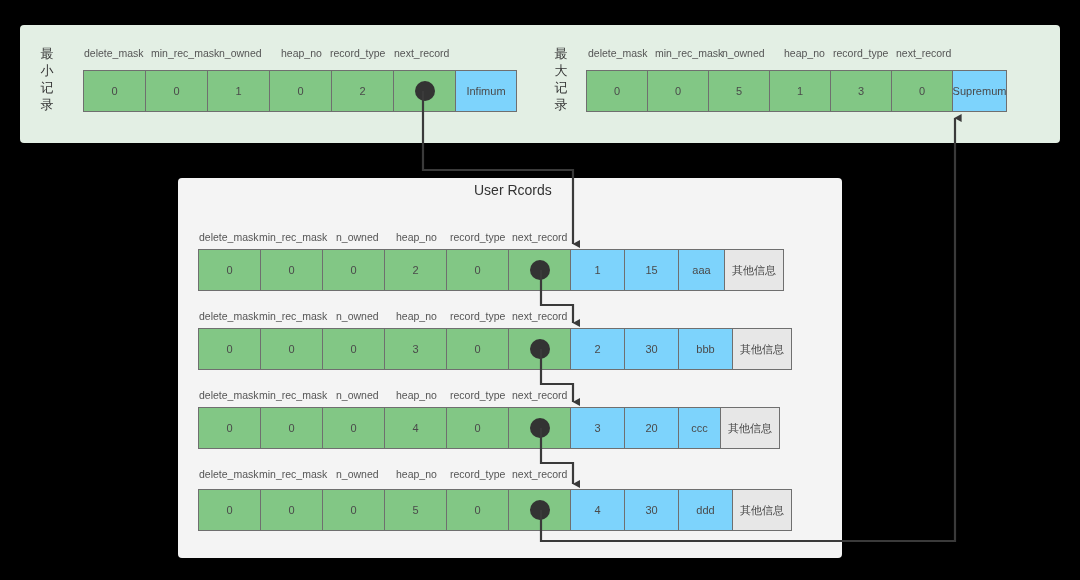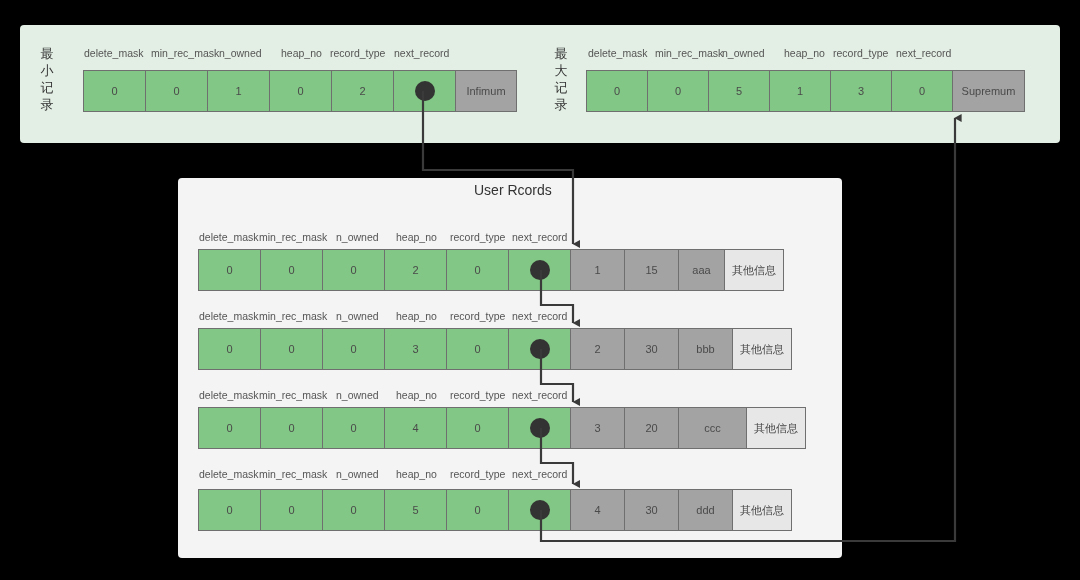--- a/index.html
+++ b/index.html
@@ -19,21 +19,21 @@
 
   
   .hdr{position:absolute;font-size:10.5px;color:#555;white-space:nowrap;}
 
   
   .row{position:absolute;height:42px;display:flex;box-sizing:border-box;}
   .cell{box-sizing:border-box;height:42px;display:flex;align-items:center;justify-content:center;
         font-size:11px;color:#4a4a4a;border:1px solid #6f6f6f;margin-left:-1px;}
   .cell:first-child{margin-left:0;}
   .cell.green{background:#82c785;}
-  .cell.orange{background:#a3a3a3;}
+  .cell.orange{background:#7dd3fc;}
   .cell.gray{background:#e7e7e7;color:#444;}
   .cell.ptr{position:relative;}
   .dot{width:20px;height:20px;border-radius:50%;background:#333;}
 
   
   #wires{position:absolute;left:0;top:0;width:1080px;height:580px;pointer-events:none;}
 
   
   #ur-title{position:absolute;font-size:14px;color:#333;white-space:nowrap;}
 </style>
@@ -84,21 +84,21 @@
   <div class="hdr" style="left:833px;top:47px;">record_type</div>
   <div class="hdr" style="left:896px;top:47px;">next_record</div>
 
   <div class="row" style="left:586px;top:70px;">
     <div class="cell green" style="width:62px">0</div>
     <div class="cell green" style="width:62px">0</div>
     <div class="cell green" style="width:62px">5</div>
     <div class="cell green" style="width:62px">1</div>
     <div class="cell green" style="width:62px">3</div>
     <div class="cell green" style="width:62px">0</div>
-    <div class="cell orange" style="width:73px">Supremum</div>
+    <div class="cell orange" style="width:55px">Supremum</div>
   </div>
 
   <div class="panel" id="user-panel"></div>
   <div id="ur-title" style="left:474px;top:182px;">User Rcords</div>
 
   <div class="hdr" style="left:199px;top:231px;">delete_mask</div>
   <div class="hdr" style="left:259px;top:231px;">min_rec_mask</div>
   <div class="hdr" style="left:336px;top:231px;">n_owned</div>
   <div class="hdr" style="left:396px;top:231px;">heap_no</div>
   <div class="hdr" style="left:450px;top:231px;">record_type</div>
@@ -149,21 +149,21 @@
     <div class="cell green" style="width:63px">0</div>
     <div class="cell green" style="width:63px">0</div>
     <div class="cell green" style="width:63px">0</div>
     <div class="cell green" style="width:63px">4</div>
     <div class="cell green" style="width:63px">0</div>
     <div class="cell green ptr" style="width:63px">
       <div class="dot"></div>
     </div>
     <div class="cell orange" style="width:55px">3</div>
     <div class="cell orange" style="width:55px">20</div>
-    <div class="cell orange" style="width:69px">ccc</div>
+    <div class="cell orange" style="width:43px">ccc</div>
     <div class="cell gray" style="width:60px">其他信息</div>
   </div>
 
   <div class="hdr" style="left:199px;top:468px;">delete_mask</div>
   <div class="hdr" style="left:259px;top:468px;">min_rec_mask</div>
   <div class="hdr" style="left:336px;top:468px;">n_owned</div>
   <div class="hdr" style="left:396px;top:468px;">heap_no</div>
   <div class="hdr" style="left:450px;top:468px;">record_type</div>
   <div class="hdr" style="left:512px;top:468px;">next_record</div>
   <div class="row" style="left:198px;top:489px;">

